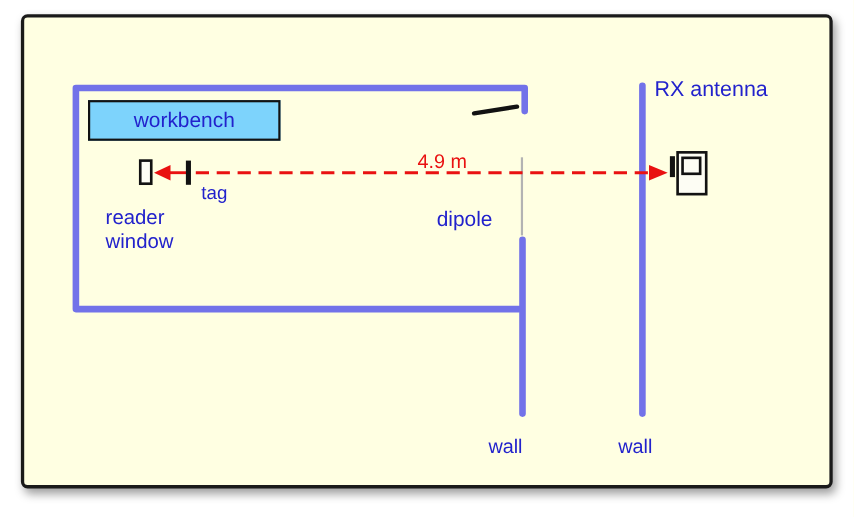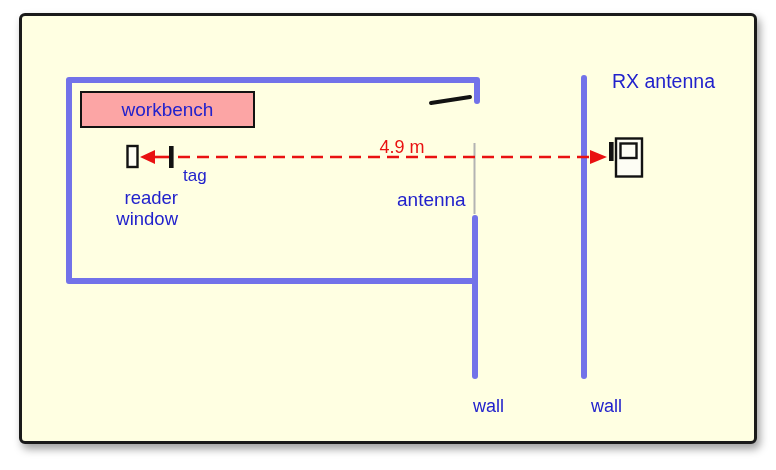--- a/index.html
+++ b/index.html
@@ -27,24 +27,24 @@
   .door{stroke:var(--ink);stroke-width:4;stroke-linecap:round;fill:none;}
   .arrow-line{stroke:var(--arrow);stroke-width:2.6;fill:none;}
   .arrow-dashed{stroke-dasharray:12 7;}
   .arrow-head{fill:var(--arrow);stroke:none;}
   .ink-fill{fill:var(--ink);stroke:none;}
   .outlined{fill:#fdfdf4;stroke:var(--ink);stroke-width:2.4;}
   .lbl{
     position:absolute;color:var(--label);
     font-size:19px;line-height:1.12;white-space:nowrap;text-align:center;
   }
-  .lbl.center{text-align:right;white-space:normal;}
+  .lbl.center{text-align:left;white-space:normal;}
   .workbench-box{
     position:absolute;left:80px;top:91px;width:175px;height:37px;
-    background:#fca5a5;border:2px solid var(--ink);
+    background:#7dd3fc;border:2px solid var(--ink);
     display:flex;align-items:center;justify-content:center;
     color:var(--label);font-size:19px;
   }
   .tag-label{left:183px;top:166px;font-size:17px;}
   .reader-label{left:96px;top:188px;width:82px;font-size:18.5px;}
   .window-label{left:397px;top:189px;}
   .distance-label{left:362px;top:137px;width:80px;text-align:center;font-size:18px;color:var(--arrow);}
   .rx-label{left:595px;top:71px;width:120px;font-size:19.5px;line-height:21px;}
   .wall-label-1{left:444px;top:396px;width:60px;font-size:18px;}
   .wall-label-2{left:562px;top:396px;width:60px;font-size:18px;}
@@ -82,21 +82,21 @@
   </svg>
 
   <div class="workbench-box">
     <span>workbench</span>
   </div>
 
   <div class="lbl tag-label">tag</div>
 
   <div class="lbl center reader-label">reader window</div>
 
-  <div class="lbl window-label">antenna</div>
+  <div class="lbl window-label">dipole</div>
 
   <div class="lbl distance-label">4.9 m</div>
 
   <div class="lbl center rx-label">
     <span style="display:block">RX antenna</span>
   </div>
 
   <div class="lbl center wall-label-1">wall</div>
 
   <div class="lbl center wall-label-2">wall</div>

